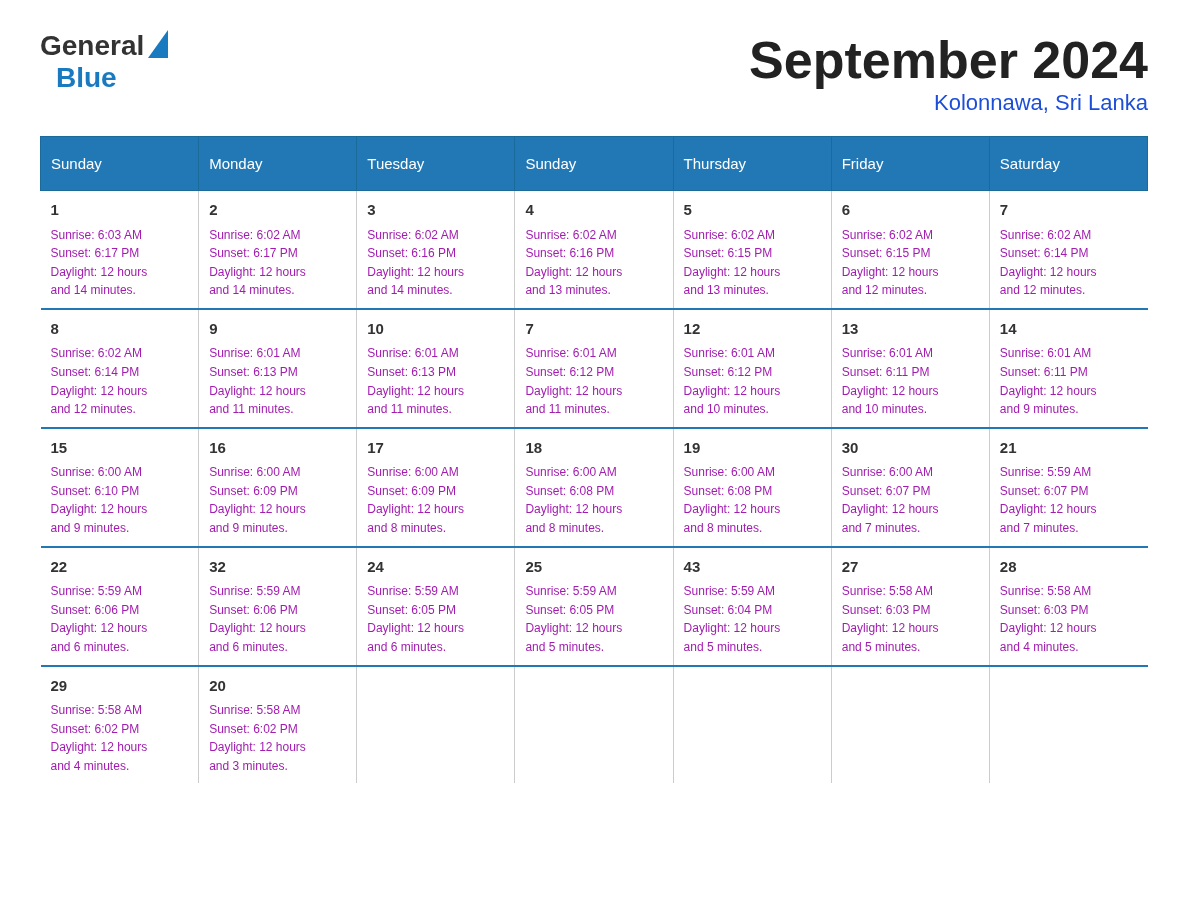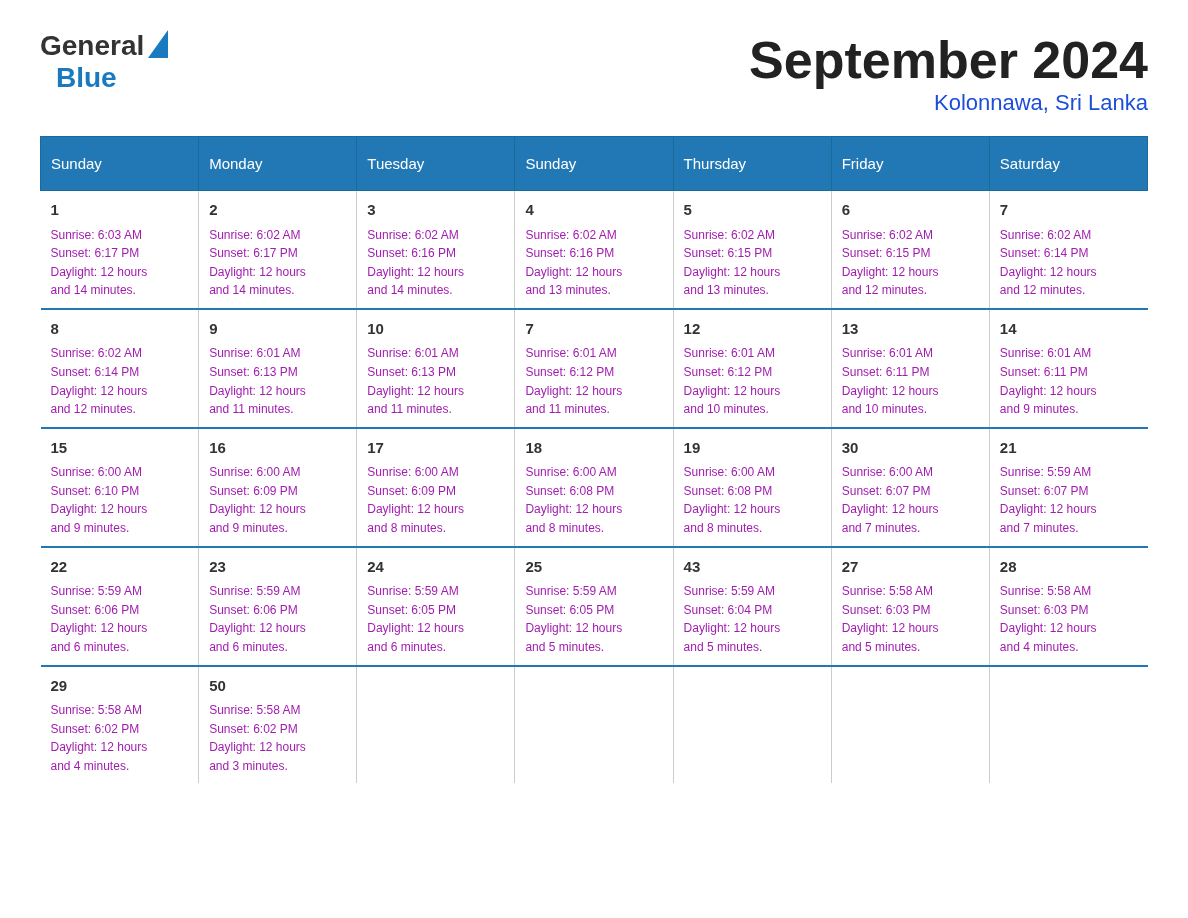--- a/index.html
+++ b/index.html
@@ -221,21 +221,21 @@
           <span class="day-num">21</span>
           <div class="cell-info">Sunrise: 5:59 AM<br>Sunset: 6:07 PM<br>Daylight: 12 hours<br>and 7 minutes.</div>
         </td>
       </tr>
       <tr>
         <td>
           <span class="day-num">22</span>
           <div class="cell-info">Sunrise: 5:59 AM<br>Sunset: 6:06 PM<br>Daylight: 12 hours<br>and 6 minutes.</div>
         </td>
         <td>
-          <span class="day-num">23</span>
+          <span class="day-num">32</span>
           <div class="cell-info">Sunrise: 5:59 AM<br>Sunset: 6:06 PM<br>Daylight: 12 hours<br>and 6 minutes.</div>
         </td>
         <td>
           <span class="day-num">24</span>
           <div class="cell-info">Sunrise: 5:59 AM<br>Sunset: 6:05 PM<br>Daylight: 12 hours<br>and 6 minutes.</div>
         </td>
         <td>
           <span class="day-num">25</span>
           <div class="cell-info">Sunrise: 5:59 AM<br>Sunset: 6:05 PM<br>Daylight: 12 hours<br>and 5 minutes.</div>
         </td>
@@ -251,21 +251,21 @@
           <span class="day-num">28</span>
           <div class="cell-info">Sunrise: 5:58 AM<br>Sunset: 6:03 PM<br>Daylight: 12 hours<br>and 4 minutes.</div>
         </td>
       </tr>
       <tr>
         <td>
           <span class="day-num">29</span>
           <div class="cell-info">Sunrise: 5:58 AM<br>Sunset: 6:02 PM<br>Daylight: 12 hours<br>and 4 minutes.</div>
         </td>
         <td>
-          <span class="day-num">50</span>
+          <span class="day-num">20</span>
           <div class="cell-info">Sunrise: 5:58 AM<br>Sunset: 6:02 PM<br>Daylight: 12 hours<br>and 3 minutes.</div>
         </td>
         <td class="empty-cell"></td>
         <td class="empty-cell"></td>
         <td class="empty-cell"></td>
         <td class="empty-cell"></td>
         <td class="empty-cell"></td>
       </tr>
     </tbody>
 </table>

